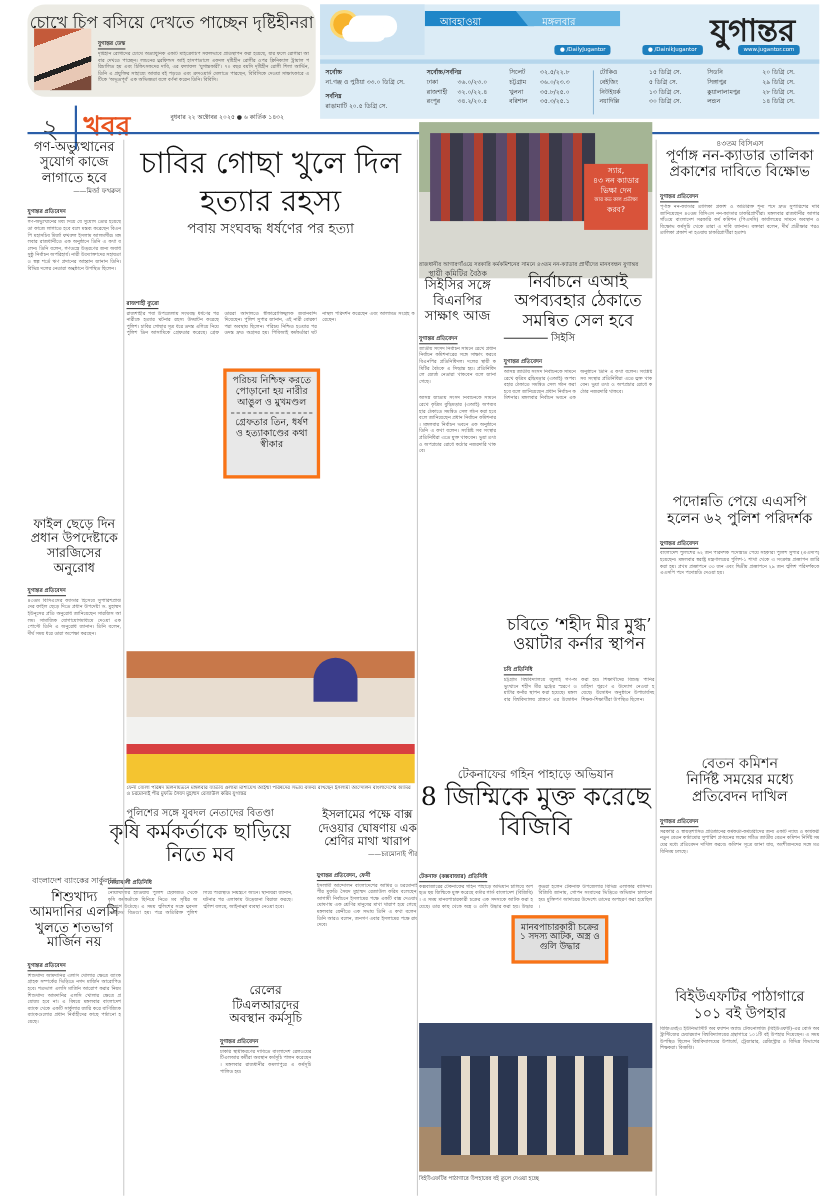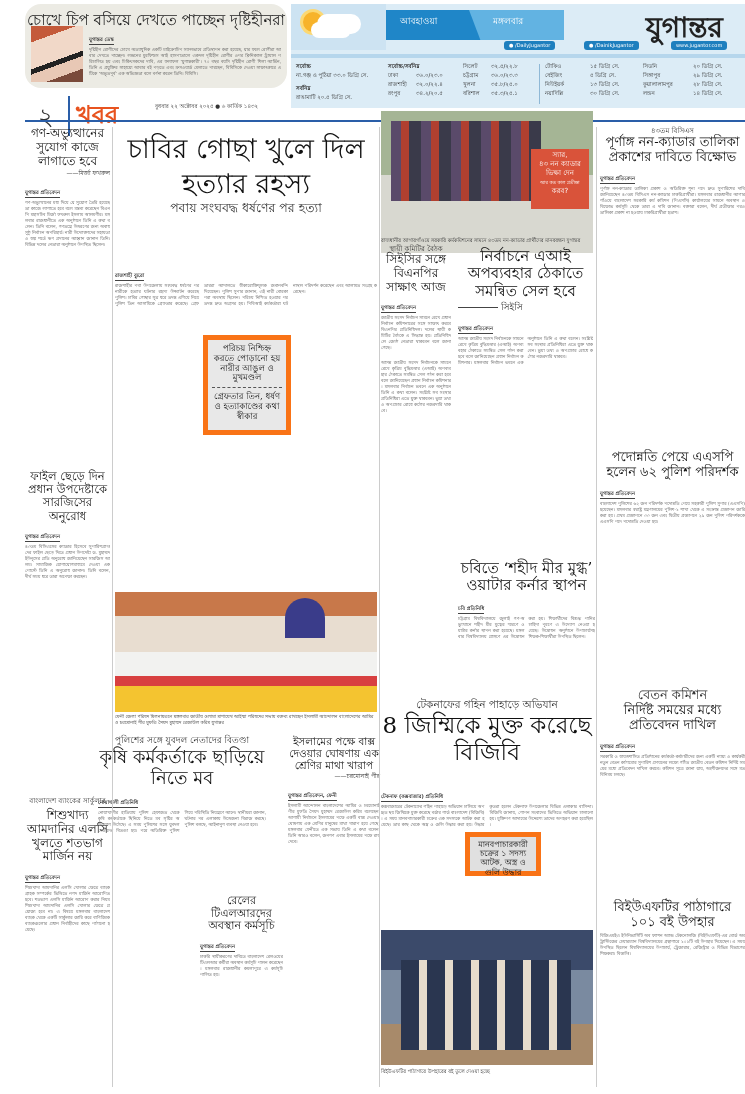--- a/index.html
+++ b/index.html
@@ -14,32 +14,32 @@
 .caption{font-size:5px;color:#333;white-space:nowrap;overflow:hidden}
 
 .teaser{left:25px;top:4px;width:262px;height:84px;background:#ecebe4;border-radius:16px}
 .teaser-title{position:absolute;left:0;right:0;top:4px;text-align:center;font-size:15px}
 .teaser-photo{position:absolute;left:6px;top:22px;width:52px;height:56px;background:linear-gradient(160deg,#c45a3a 0 22%,#f1d8c8 22% 58%,#222 58% 65%,#e8c8b5 65% 82%,#7a4a3a 82%)}
 .teaser-body{position:absolute;left:64px;top:22px;right:6px}
 .weather{left:291px;top:4px;width:454px;height:104px;background:#dcecf6}
 .wx-icon{position:absolute;left:0;top:0;width:95px;height:46px;background:#cde3f2}
 .sun{position:absolute;left:12px;top:8px;width:20px;height:20px;border-radius:50%;background:#f7b32b;box-shadow:0 0 0 3px #fbd874}
 .cloud{position:absolute;left:20px;top:18px;width:40px;height:16px;border-radius:10px;background:#fff;box-shadow:8px -6px 0 2px #fff}
-.wx-tab{position:absolute;top:6px;height:30px;line-height:22px;color:#fff;font-size:9px;padding-left:14px}
+.wx-tab{position:absolute;top:6px;height:14px;line-height:22px;color:#fff;font-size:9px;padding-left:14px}
 .logo{position:absolute;right:22px;top:2px;font-size:28px;font-weight:bold;color:#222;font-family:"DejaVu Serif",serif}
 .social{position:absolute;top:37px;height:9px;line-height:9px;font-size:5px;color:#fff;background:#1e7fbe;border-radius:3px;padding:0 5px}
 .wx-strip{position:absolute;left:0;right:0;top:50px;height:4px;background:#b6d6ec}
 .wx-table{position:absolute;top:58px;font-size:5.5px;color:#333;line-height:9px}
 .wx-table span{display:inline-block}
 
 .pageno{left:38px;top:98px;font-size:24px;color:#333}
 .section{left:68px;top:96px;font-size:24px;color:#e8531f;font-weight:bold;border-left:2px solid #2a5ea8;padding-left:6px}
 .dateline{left:155px;top:103px;font-size:5.5px;color:#333}
 .rule{left:25px;top:120px;width:720px;height:2px;background:#2a5ea8}
-.box{background:#e8e8e8;border:5px solid #f97316}
+.box{background:#e8e8e8;border:3px solid #f97316}
 .dash{border-top:1px dashed #555}
 </style>
 </head>
 <body>
 
 <div class="abs teaser">
   <div class="teaser-title serif">চোখে চিপ বসিয়ে দেখতে পাচ্ছেন দৃষ্টিহীনরা</div>
   <div class="teaser-photo"></div>
   <div class="teaser-body">
     <div class="byline">যুগান্তর ডেস্ক</div>
@@ -189,21 +189,21 @@
 </div>
 
 <div class="abs" style="left:381px;top:698px;width:212px">
   <div class="hl serif" style="font-size:10.5px;color:#333">টেকনাফের গহিন পাহাড়ে অভিযান</div>
   <div class="hl serif" style="font-size:23px;margin-top:2px">8 জিম্মিকে মুক্ত করেছে বিজিবি</div>
 </div>
 <div class="abs" style="left:381px;top:783px;width:212px">
   <div class="byline">টেকনাফ (কক্সবাজার) প্রতিনিধি</div>
   <div class="tiny" style="height:100px;column-count:2;column-gap:5px">কক্সবাজারের টেকনাফের গহিন পাহাড়ে অভিযান চালিয়ে অপহৃত ছয় জিম্মিকে মুক্ত করেছে বর্ডার গার্ড বাংলাদেশ (বিজিবি)। এ সময় মানবপাচারকারী চক্রের এক সদস্যকে আটক করা হয়েছে। তার কাছ থেকে অস্ত্র ও গুলি উদ্ধার করা হয়। উদ্ধারকৃতরা হলেন টেকনাফ উপজেলার বিভিন্ন এলাকার বাসিন্দা। বিজিবি জানায়, গোপন সংবাদের ভিত্তিতে অভিযান চালানো হয়। মুক্তিপণ আদায়ের উদ্দেশ্যে তাদের অপহরণ করা হয়েছিল।</div>
 </div>
-<div class="abs box" style="left:465px;top:832px;width:76px;height:44px;padding:3px;background:#e0e0e0">
+<div class="abs box" style="left:465px;top:832px;width:88px;height:44px;padding:3px;background:#e0e0e0">
   <div class="hl serif" style="font-size:8px">মানবপাচারকারী চক্রের ১ সদস্য আটক, অস্ত্র ও গুলি উদ্ধার</div>
 </div>
 
 <div class="abs photo" style="left:381px;top:930px;width:212px;height:135px;background:linear-gradient(180deg,#3b4a6a 0 30%,#7a8aa0 30% 70%,#a88a6a 70%)">
   <div style="position:absolute;left:20px;top:30px;width:170px;height:90px;background:repeating-linear-gradient(90deg,#2a3650 0 18px,#e6dccc 18px 26px)"></div>
 </div>
 <div class="abs caption" style="left:381px;top:1068px;width:212px">বিইউএফটির পাঠাগারে উপহারের বই তুলে দেওয়া হচ্ছে</div>
 
 <div class="abs" style="left:600px;top:127px;width:145px">
   <div class="hl serif" style="font-size:7px;color:#333">৪৩তম বিসিএস</div>

